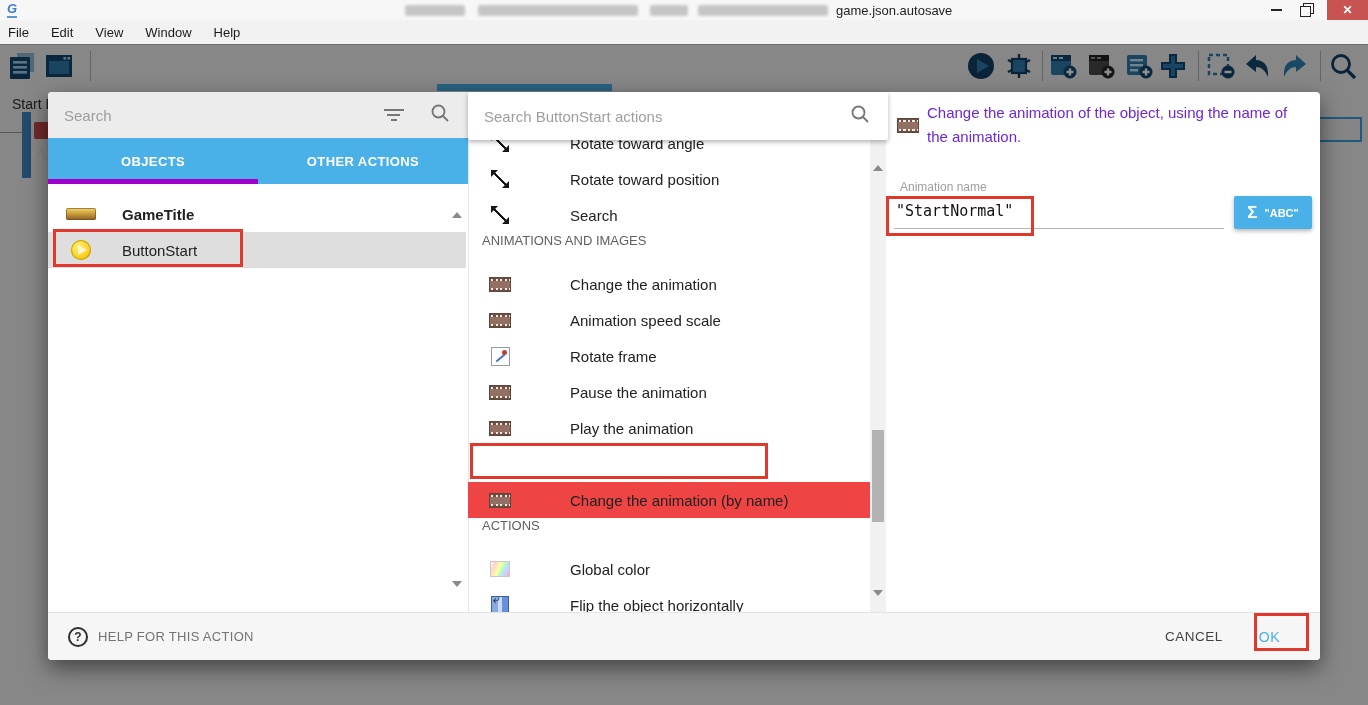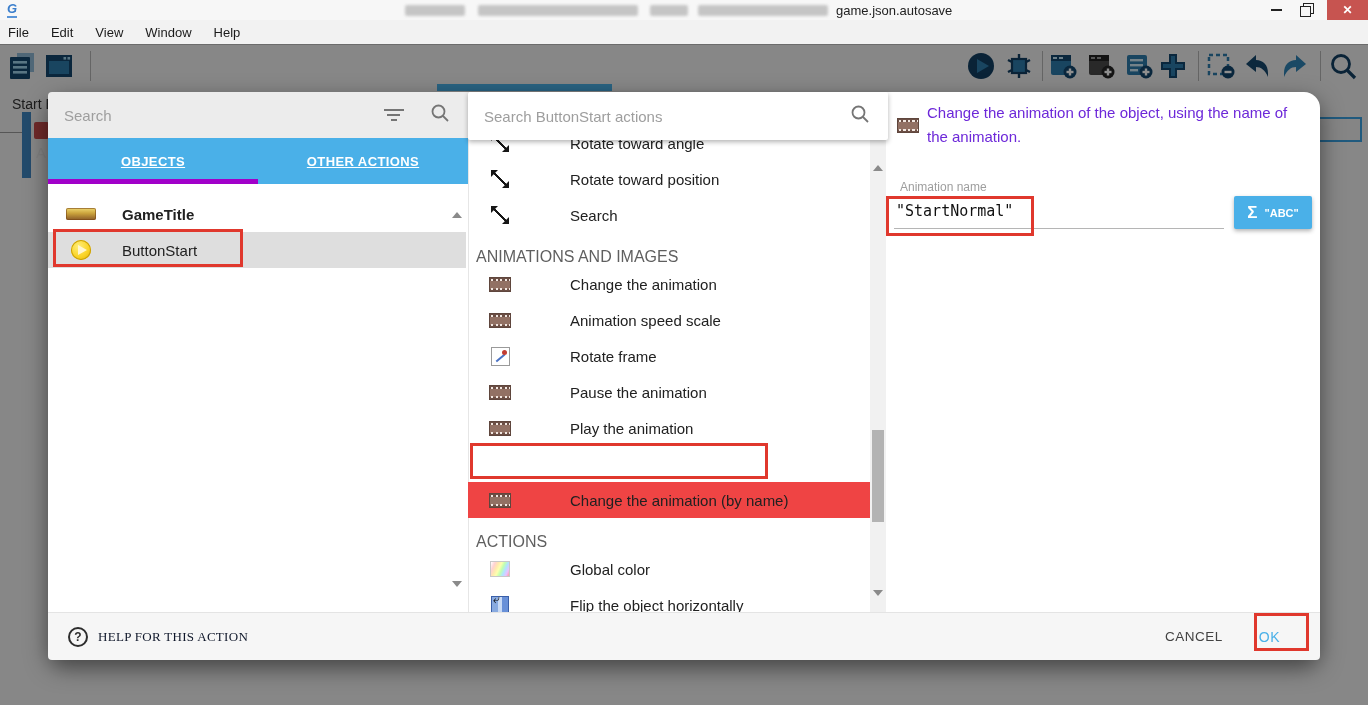--- a/index.html
+++ b/index.html
@@ -36,32 +36,32 @@
   .evt-vbar { position:absolute; left:22px; top:68px; width:9px; height:66px; background:#3f87c0; }
   .evt-hline { position:absolute; left:0; top:88px; width:22px; height:1px; background:#999; }
   .evt-badge { position:absolute; left:34px; top:78px; width:15px; height:17px; background:#c84b4b; border-radius:2px; }
   .evt-letter { position:absolute; left:36px; top:100px; font-size:15px; color:#e6e6e6; }
   .bg-field { position:absolute; left:1180px; top:73px; width:182px; height:25px; background:#ededed; border:2px solid #3aa0e0; }
 
   
   .overlay { position:absolute; left:0; top:44px; width:1368px; height:661px; background:rgba(0,0,0,.44); z-index:10; }
 
   
-  .dialog { position:absolute; left:48px; top:92px; width:1272px; height:568px; background:#fff; border-radius:16px; box-shadow:0 8px 22px rgba(0,0,0,.5); z-index:20; }
+  .dialog { position:absolute; left:48px; top:92px; width:1272px; height:568px; background:#fff; border-radius:4px; box-shadow:0 8px 22px rgba(0,0,0,.5); z-index:20; }
 
   
   .l-search { position:absolute; left:0; top:0; width:420px; height:46px; background:#ececec; border-top-left-radius:4px; display:flex; align-items:center; }
   .search-input { flex:1; border:none; outline:none; background:transparent; font-size:15px; color:#333; padding-left:16px; font-family:"Liberation Sans",sans-serif; }
   .search-input::placeholder { color:#9e9e9e; }
   .filter-icon { position:relative; width:20px; height:13px; margin-right:26px; border-top:2px solid #757575; }
   .filter-icon::before { content:""; position:absolute; left:3px; top:3px; width:13px; height:2px; background:#757575; }
   .filter-icon::after { content:""; position:absolute; left:7px; top:8px; width:6px; height:2px; background:#757575; }
   .mag { margin-right:18px; flex:none; }
   .l-tabs { position:absolute; left:0; top:46px; width:420px; height:46px; background:#4ab0e8; display:flex; }
-  .l-tab { width:210px; display:flex; align-items:center; justify-content:center; font-size:13px; font-weight:bold; color:#fff; letter-spacing:.4px; position:relative;text-decoration:underline; }
+  .l-tab { width:210px; display:flex; align-items:center; justify-content:center; font-size:13px; font-weight:bold; color:#fff; letter-spacing:.4px; position:relative; }
   .tab-underline { position:absolute; left:0; bottom:0; width:210px; height:5px; background:#a100c9; }
   .object-list { position:absolute; left:0; top:92px; width:418px; height:428px; background:#fff; overflow:hidden; }
   .obj-row { height:36px; display:flex; align-items:center; padding-left:18px; }
   .obj-row:first-child { margin-top:12px;font-weight:bold; }
   .obj-row .ic-box { width:30px; display:flex; justify-content:center; }
   .obj-row.sel { background:#dedede; }
   .row-label { font-size:15px; color:#212121; margin-left:26px; }
 
   
   .tri-up { width:0; height:0; border-left:5px solid transparent; border-right:5px solid transparent; border-bottom:6px solid #8a8a8a; }
@@ -74,36 +74,36 @@
   .m-scroll-thumb { position:absolute; left:824px; top:338px; width:12px; height:92px; background:#b3b3b3; }
 
   
   .panel-divider { position:absolute; left:420px; top:0; width:1px; height:520px; background:#e6e6e6; }
   .m-search { position:absolute; left:420px; top:0; width:420px; height:48px; background:#fff; box-shadow:0 2px 5px rgba(0,0,0,.3); border-radius:2px; display:flex; align-items:center; z-index:6; }
   .action-list { position:absolute; left:420px; top:33px; width:402px; height:487px; overflow:hidden; }
   .m-row { height:36px; display:flex; align-items:center; padding-left:20px;gap:28px; }
   .m-row.sel { background:#ef4444;margin-top:36px; }
   .m-row .ic-box { width:24px; display:flex; justify-content:center; }
   .m-row .row-label { margin-left:30px; }
-  .m-header { height:33px; display:flex; align-items:flex-end; padding-left:8px; font-size:16px; color:#5f5f5f; }
+  .m-header { height:33px; display:flex; align-items:flex-start; padding-left:14px; font-size:13px; color:#5f5f5f; }
 
   
   .right-panel { position:absolute; left:840px; top:0; width:432px; height:520px; }
   .desc-icon { position:absolute; left:9px; top:26px; }
   .desc-text { position:absolute; left:39px; top:9px; width:380px; font-size:15px; line-height:24px; color:#6d28d9; }
   .field-label { position:absolute; left:12px; top:88px; font-size:12px; color:#9e9e9e; }
   .value-input { position:absolute; left:6px; top:106px; width:330px; font-family:"DejaVu Sans Mono", monospace; font-size:15px; color:#111; border:none; border-bottom:1px solid #b5b5b5; outline:none; background:transparent; padding:4px 2px 8px 2px; }
   .expr-btn { position:absolute; left:346px; top:104px; width:78px; height:33px; background:#4ab0e8; border:none; border-radius:2px; box-shadow:0 2px 4px rgba(0,0,0,.3); color:#fff; display:flex; align-items:center; justify-content:center; gap:7px; cursor:pointer; }
   .expr-sigma { font-size:17px; font-weight:bold; }
   .expr-abc { font-size:11px; font-weight:bold; }
 
   
   .footer { position:absolute; left:0; top:520px; width:1272px; height:48px; background:#f6f6f6; border-top:1px solid #e4e4e4; border-radius:0 0 4px 4px; display:flex; align-items:center; }
   .q-icon { width:20px; height:20px; border:2px solid #2d2d2d; border-radius:50%; display:flex; align-items:center; justify-content:center; font-size:12px; font-weight:bold; color:#2d2d2d; margin-left:20px; flex:none; }
-  .help-label { font-size:13px; color:#0f172a; margin-left:10px; letter-spacing:.3px;font-family:Liberation Serif, serif; }
+  .help-label { font-size:13px; color:#737373; margin-left:10px; letter-spacing:.3px; }
   .footer-spacer { flex:1; }
   .btn-cancel { border:none; background:transparent; font-size:13.5px; color:#424242; letter-spacing:.5px; margin-right:36px; cursor:pointer; font-family:"Liberation Sans",sans-serif; }
   .btn-ok { border:none; background:transparent; font-size:14px; color:#4ab0e8; letter-spacing:.5px; margin-right:40px; cursor:pointer; font-family:"Liberation Sans",sans-serif; }
 
   
   .annotation { position:absolute; border:3px solid #e0382d; z-index:50; pointer-events:none; }
   .ann-object { left:5px; top:137px; width:190px; height:38px; }
   .ann-action { left:422px; top:351px; width:298px; height:36px; }
   .ann-input { left:838px; top:104px; width:148px; height:40px; }
   .ann-ok { left:1206px; top:521px; width:55px; height:38px; }

